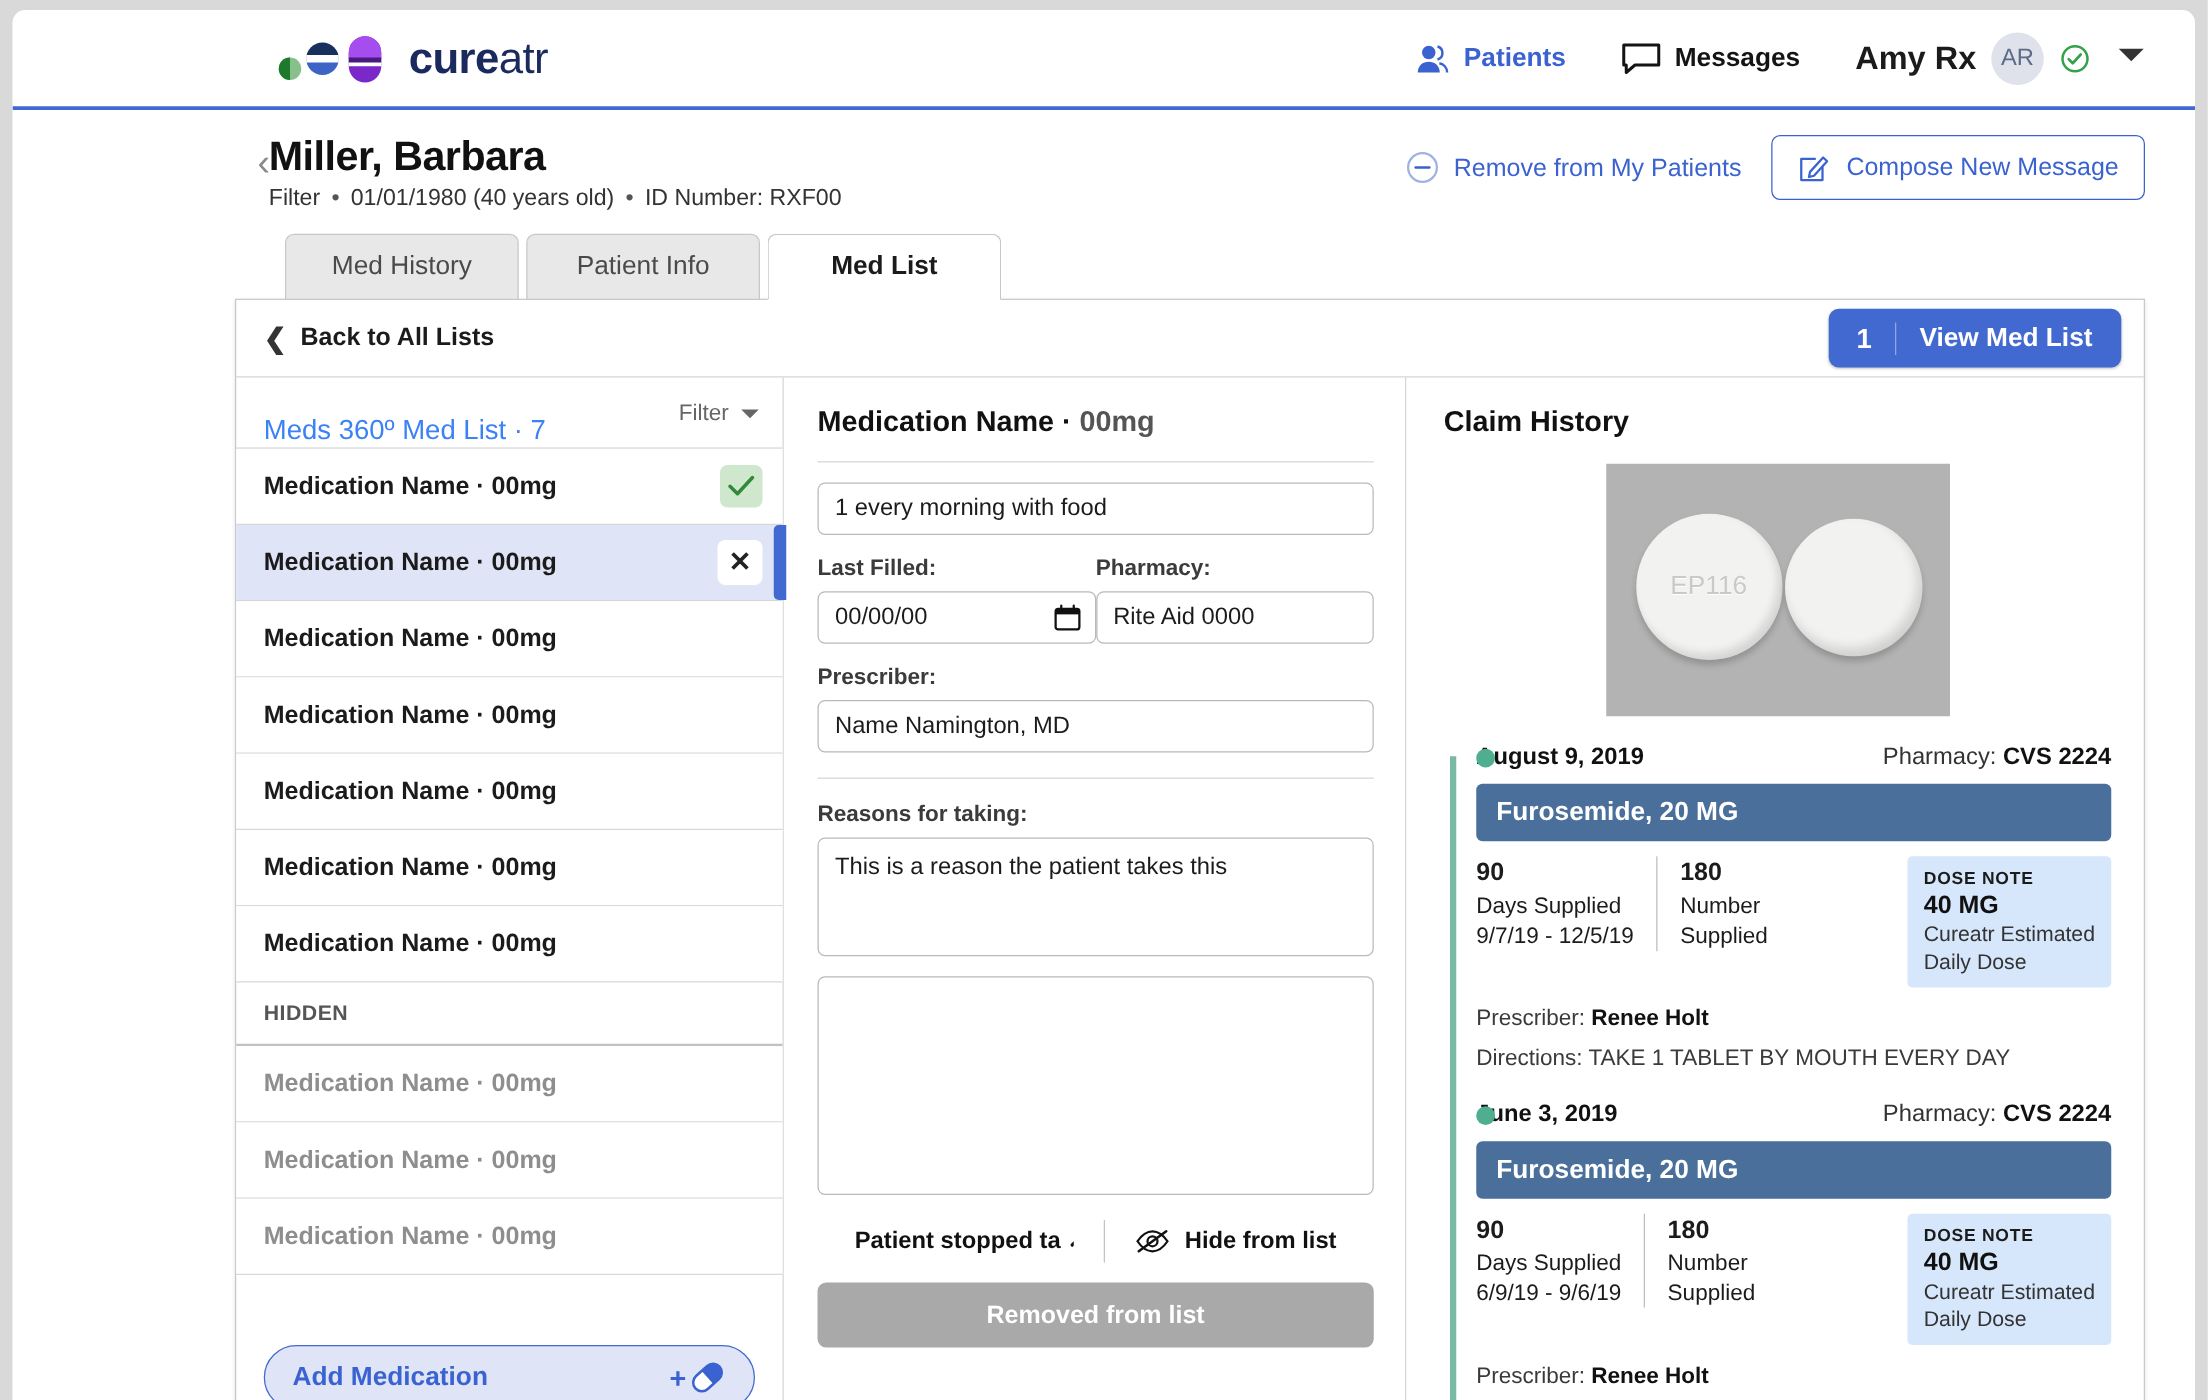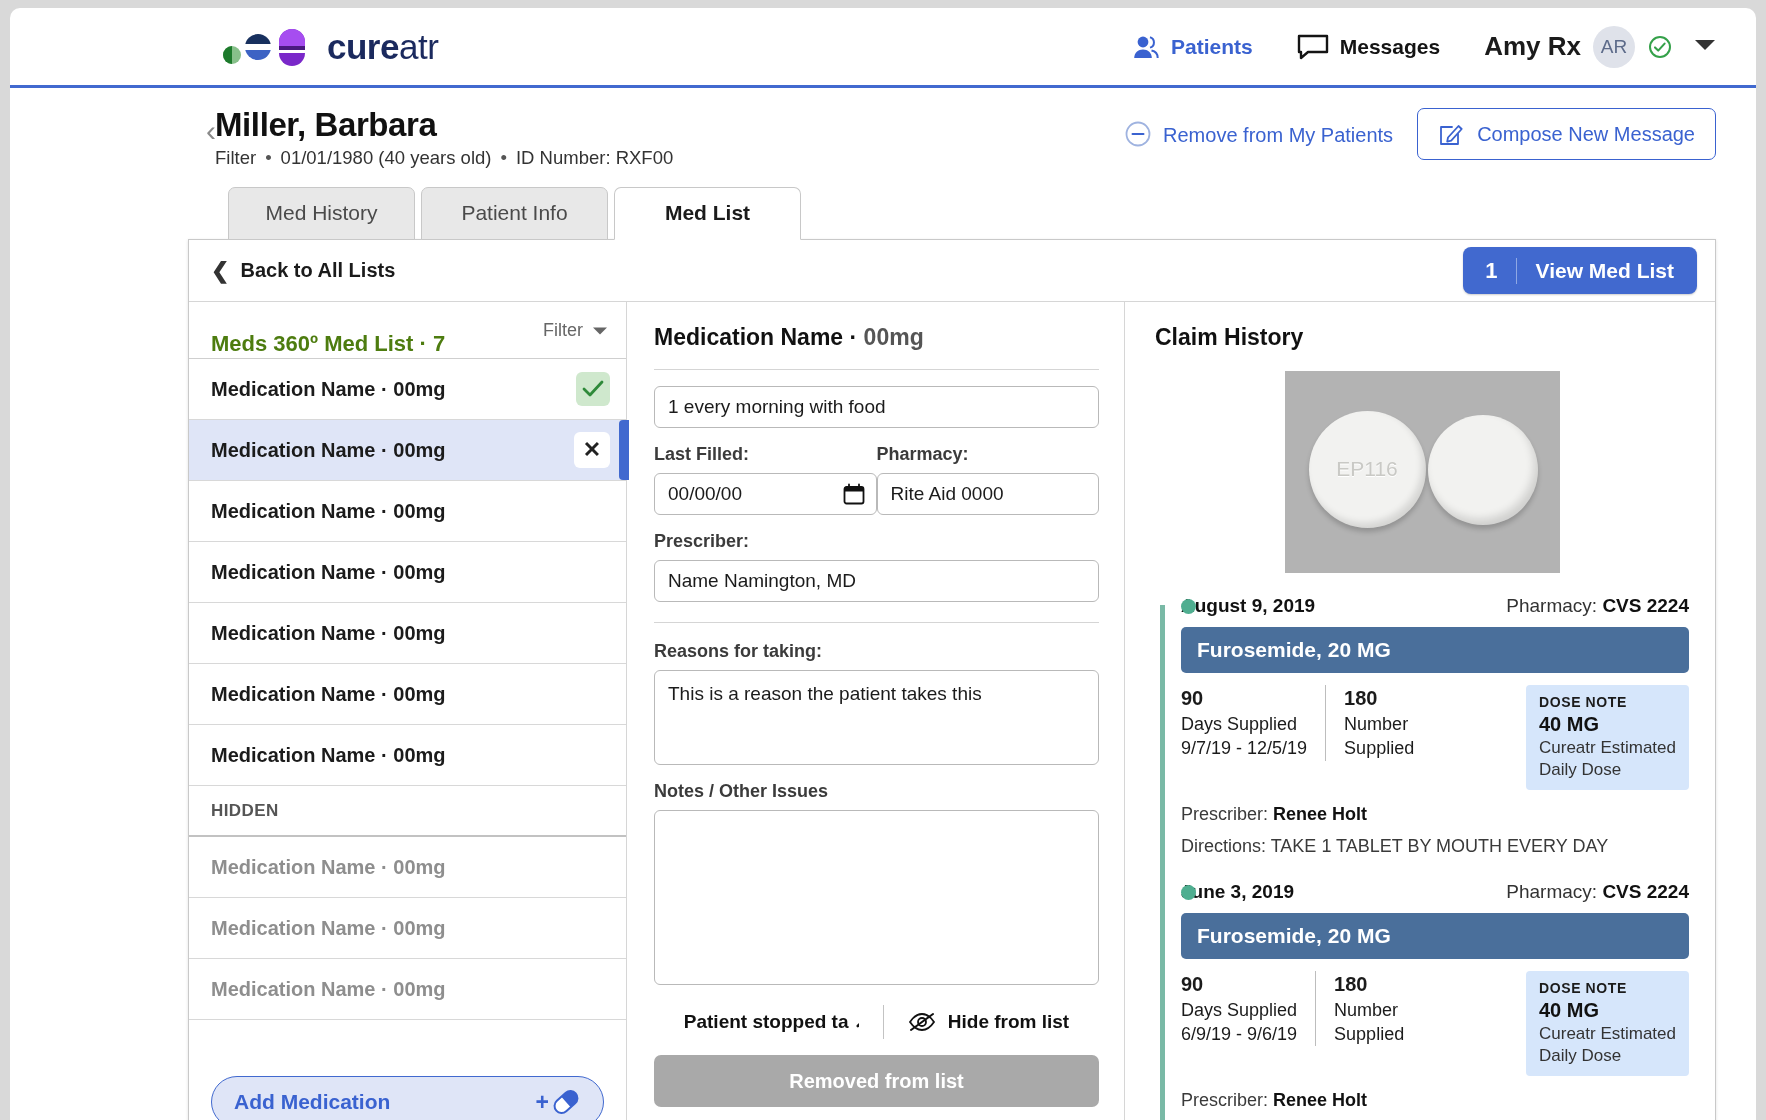--- a/index.html
+++ b/index.html
@@ -113,21 +113,21 @@
   .viewlist-btn .vl-label { font-size: 21px; font-weight: bold; padding: 0 19px; }
 
   .card-body { display: flex; height: 838px; }
 
   
   .col-left { width: 438px; border-right: 1px solid #d6d6d6; position: relative; }
   .list-header {
     height: 57px; display: flex; align-items: center;
     border-bottom: 1px solid #cfcfcf; padding: 0 18px 0 22px;
   }
-  .list-title { font-size: 22px; font-weight: bold; color: #4d7c0f; margin-top: 27px; }
+  .list-title { font-size: 22px; font-weight: normal; color: #3b82f6; margin-top: 27px; }
   .filter-btn { margin-left: auto; font-size: 18px; color: #666; display: flex; align-items: center; }
   .filter-btn .cd { margin-left: 9px; }
 
   .med-row {
     height: 61px; display: flex; align-items: center;
     padding: 0 16px 0 22px; border-bottom: 1px solid #d8d8d8;
     font-size: 20px; font-weight: bold; color: #1b1b1b;
     position: relative; background: #fff;
   }
   .med-row.selected { background: #dfe5f7; }
@@ -475,21 +475,20 @@
         </div>
 
         <div class="divider"></div>
 
         <div class="field-block">
           <div class="field-label">Reasons for taking:</div>
           <div class="textarea-box ta-reason">This is a reason the patient takes this</div>
         </div>
 
         <div class="field-block">
-          <div class="field-label">Notes / Other Issues</div>
           <div class="textarea-box ta-notes"></div>
         </div>
 
         <div class="mid-controls">
           <div class="stopped-ctl">
             <span>Patient stopped ta</span>
             <span class="cu">
               <svg width="19" height="12" viewBox="0 0 19 12">
                   <path d="M1.8 10 L9.5 2.4 L17.2 10" fill="none" stroke="#111" stroke-width="2.6" stroke-linecap="round" stroke-linejoin="round"></path>
                 </svg>

